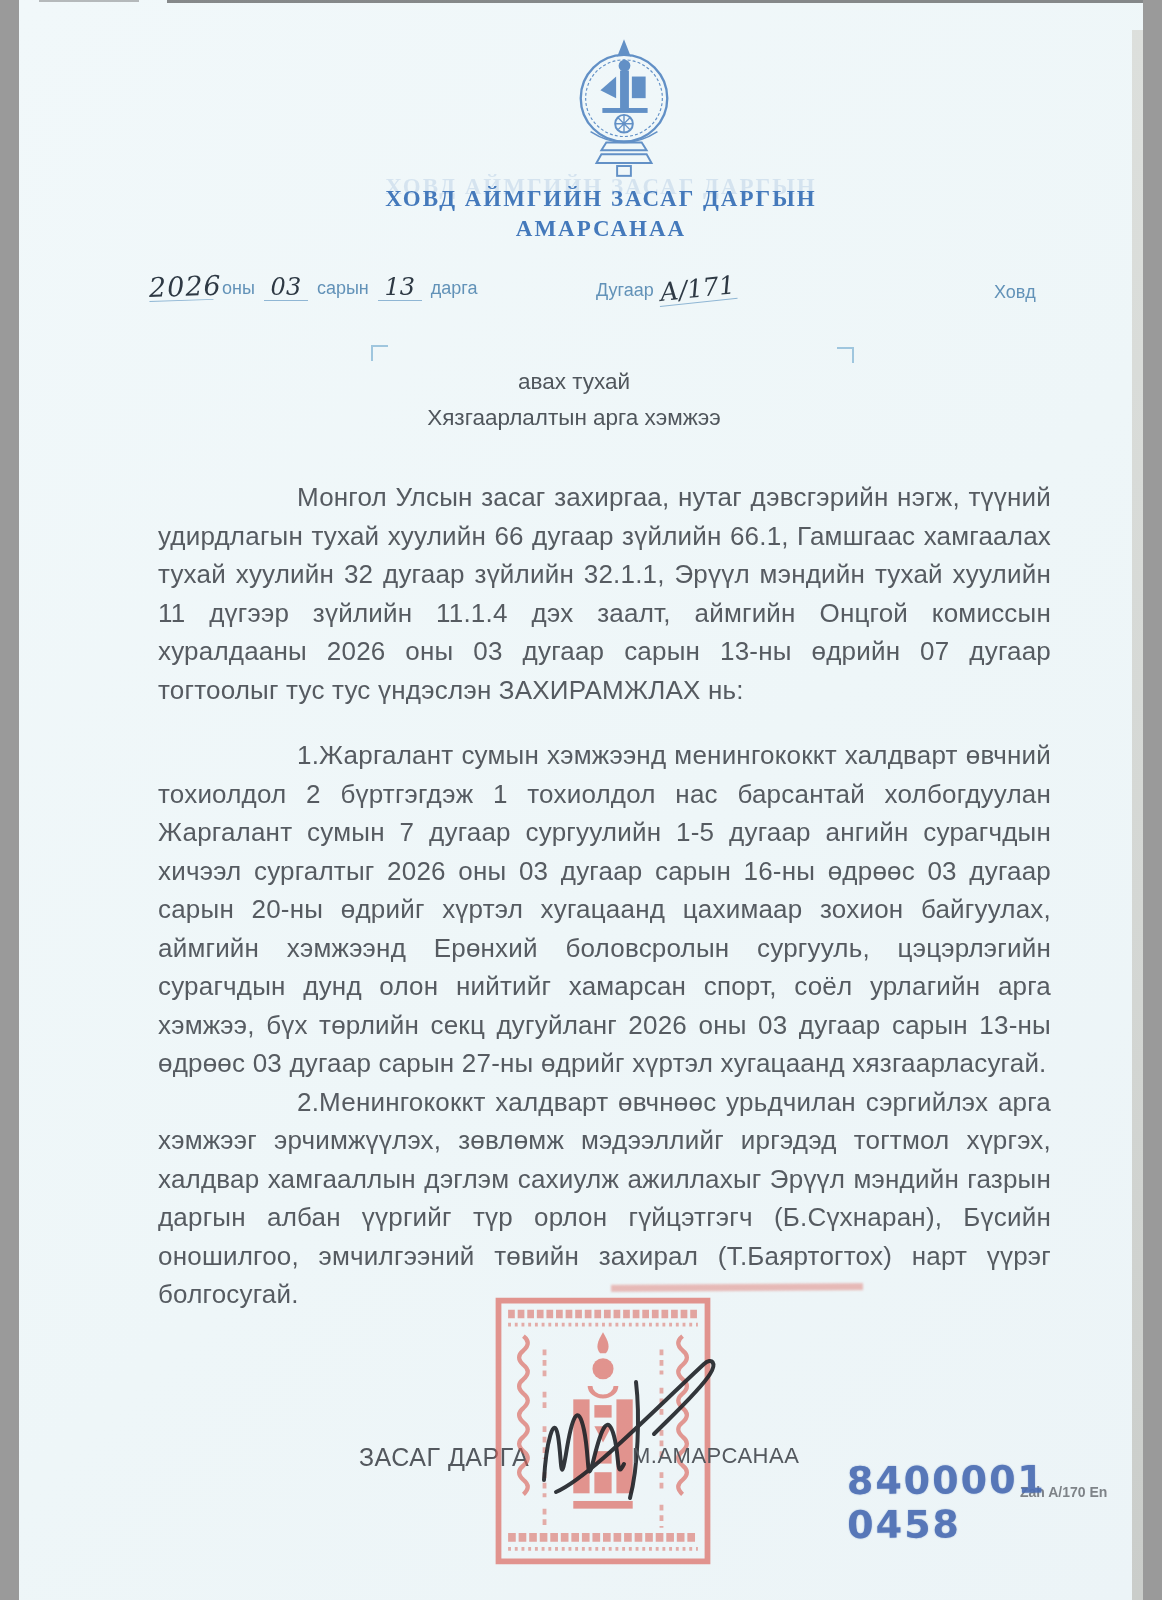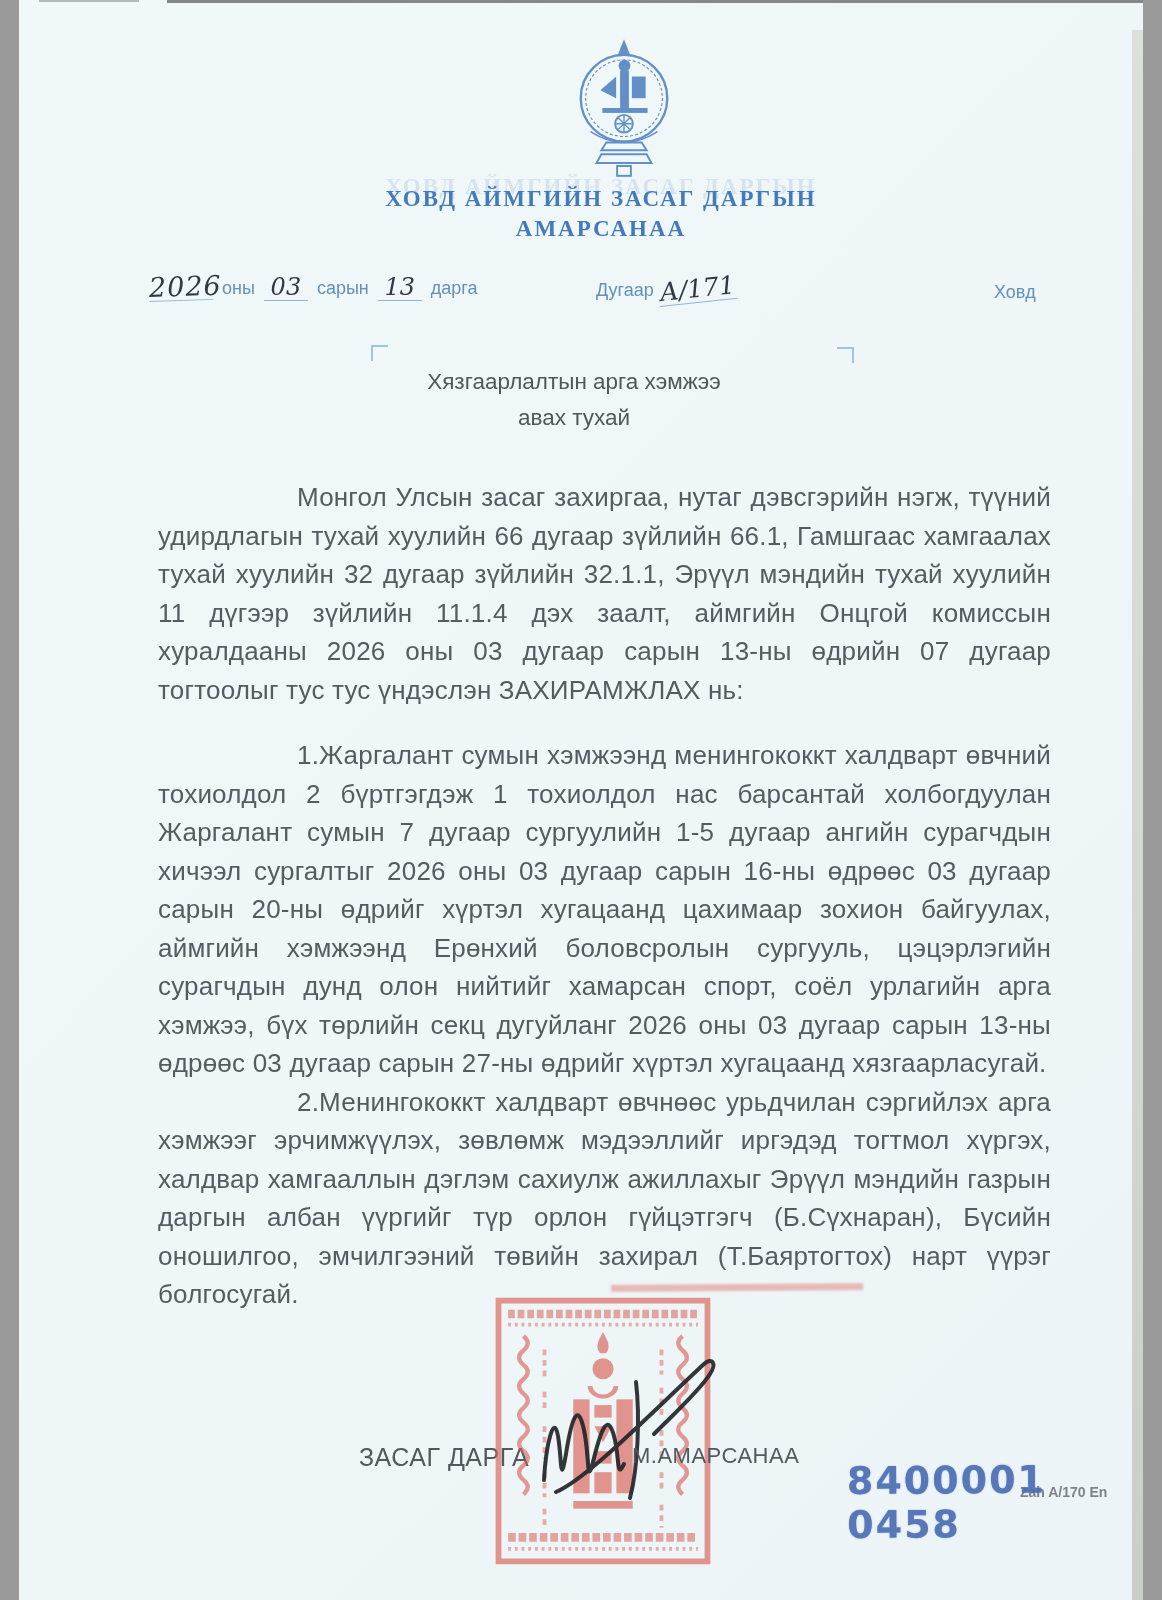--- a/index.html
+++ b/index.html
@@ -110,22 +110,22 @@
     <div class="num-group">
       <span class="lbl">Дугаар</span>
       <span class="hw slot num">А/171</span>
     </div>
     <span class="place">Ховд</span>
   </div>
 
   <div class="crn l"></div>
   <div class="crn r"></div>
   <div class="doc-title">
+    <div>авах тухай</div>
     <div>Хязгаарлалтын арга хэмжээ</div>
-    <div>авах тухай</div>
   </div>
 
   <div class="body">
     <p class="pre">Монгол Улсын засаг захиргаа, нутаг дэвсгэрийн нэгж, түүний удирдлагын тухай хуулийн 66 дугаар зүйлийн 66.1, Гамшгаас хамгаалах тухай хуулийн 32 дугаар зүйлийн 32.1.1, Эрүүл мэндийн тухай хуулийн 11 дүгээр зүйлийн 11.1.4 дэх заалт, аймгийн Онцгой комиссын хуралдааны 2026 оны 03 дугаар сарын 13-ны өдрийн 07 дугаар тогтоолыг тус тус үндэслэн ЗАХИРАМЖЛАХ нь:</p>
     <p>1.Жаргалант сумын хэмжээнд менингококкт халдварт өвчний тохиолдол 2 бүртгэгдэж 1 тохиолдол нас барсантай холбогдуулан Жаргалант сумын 7 дугаар сургуулийн 1-5 дугаар ангийн сурагчдын хичээл сургалтыг 2026 оны 03 дугаар сарын 16-ны өдрөөс 03 дугаар сарын 20-ны өдрийг хүртэл хугацаанд цахимаар зохион байгуулах, аймгийн хэмжээнд Ерөнхий боловсролын сургууль, цэцэрлэгийн сурагчдын дунд олон нийтийг хамарсан спорт, соёл урлагийн арга хэмжээ, бүх төрлийн секц дугуйланг 2026 оны 03 дугаар сарын 13-ны өдрөөс 03 дугаар сарын 27-ны өдрийг хүртэл хугацаанд хязгаарласугай.</p>
     <p>2.Менингококкт халдварт өвчнөөс урьдчилан сэргийлэх арга хэмжээг эрчимжүүлэх, зөвлөмж мэдээллийг иргэдэд тогтмол хүргэх, халдвар хамгааллын дэглэм сахиулж ажиллахыг Эрүүл мэндийн газрын даргын албан үүргийг түр орлон гүйцэтгэгч (Б.Сүхнаран), Бүсийн оношилгоо, эмчилгээний төвийн захирал (Т.Баяртогтох) нарт үүрэг болгосугай.</p>
   </div>
 
   <div class="seal-smudge"></div>
   <div class="seal">

